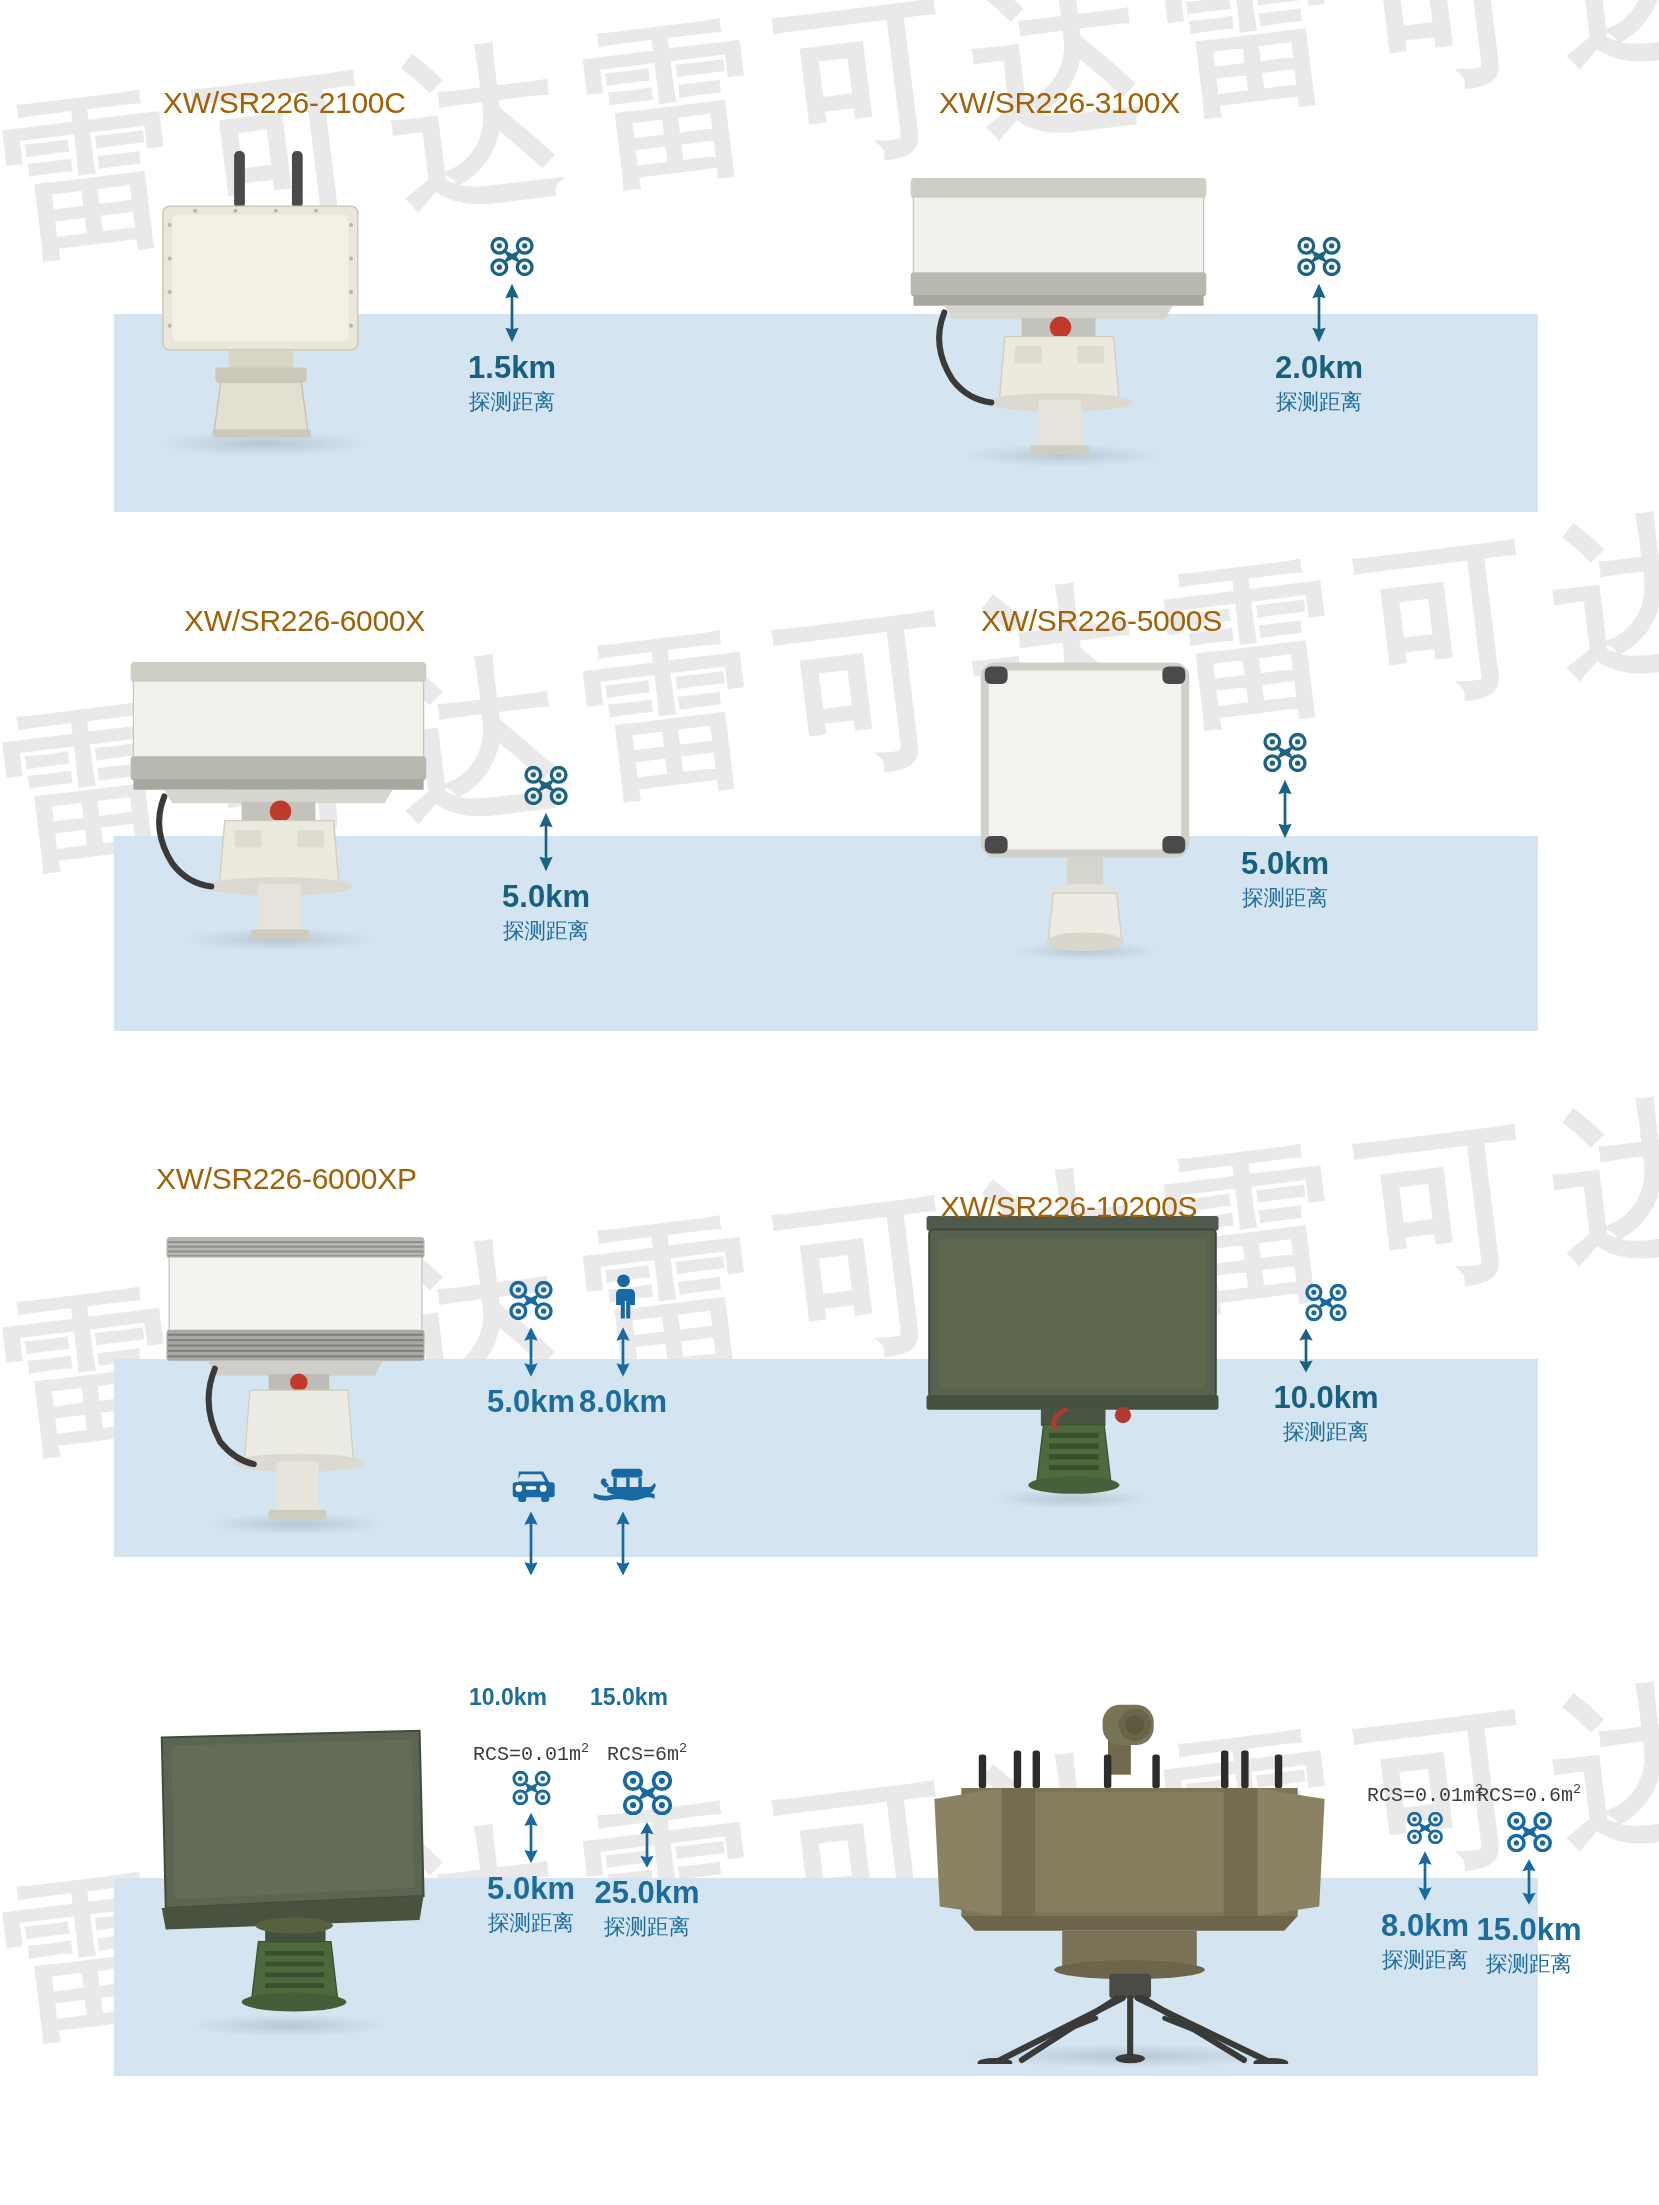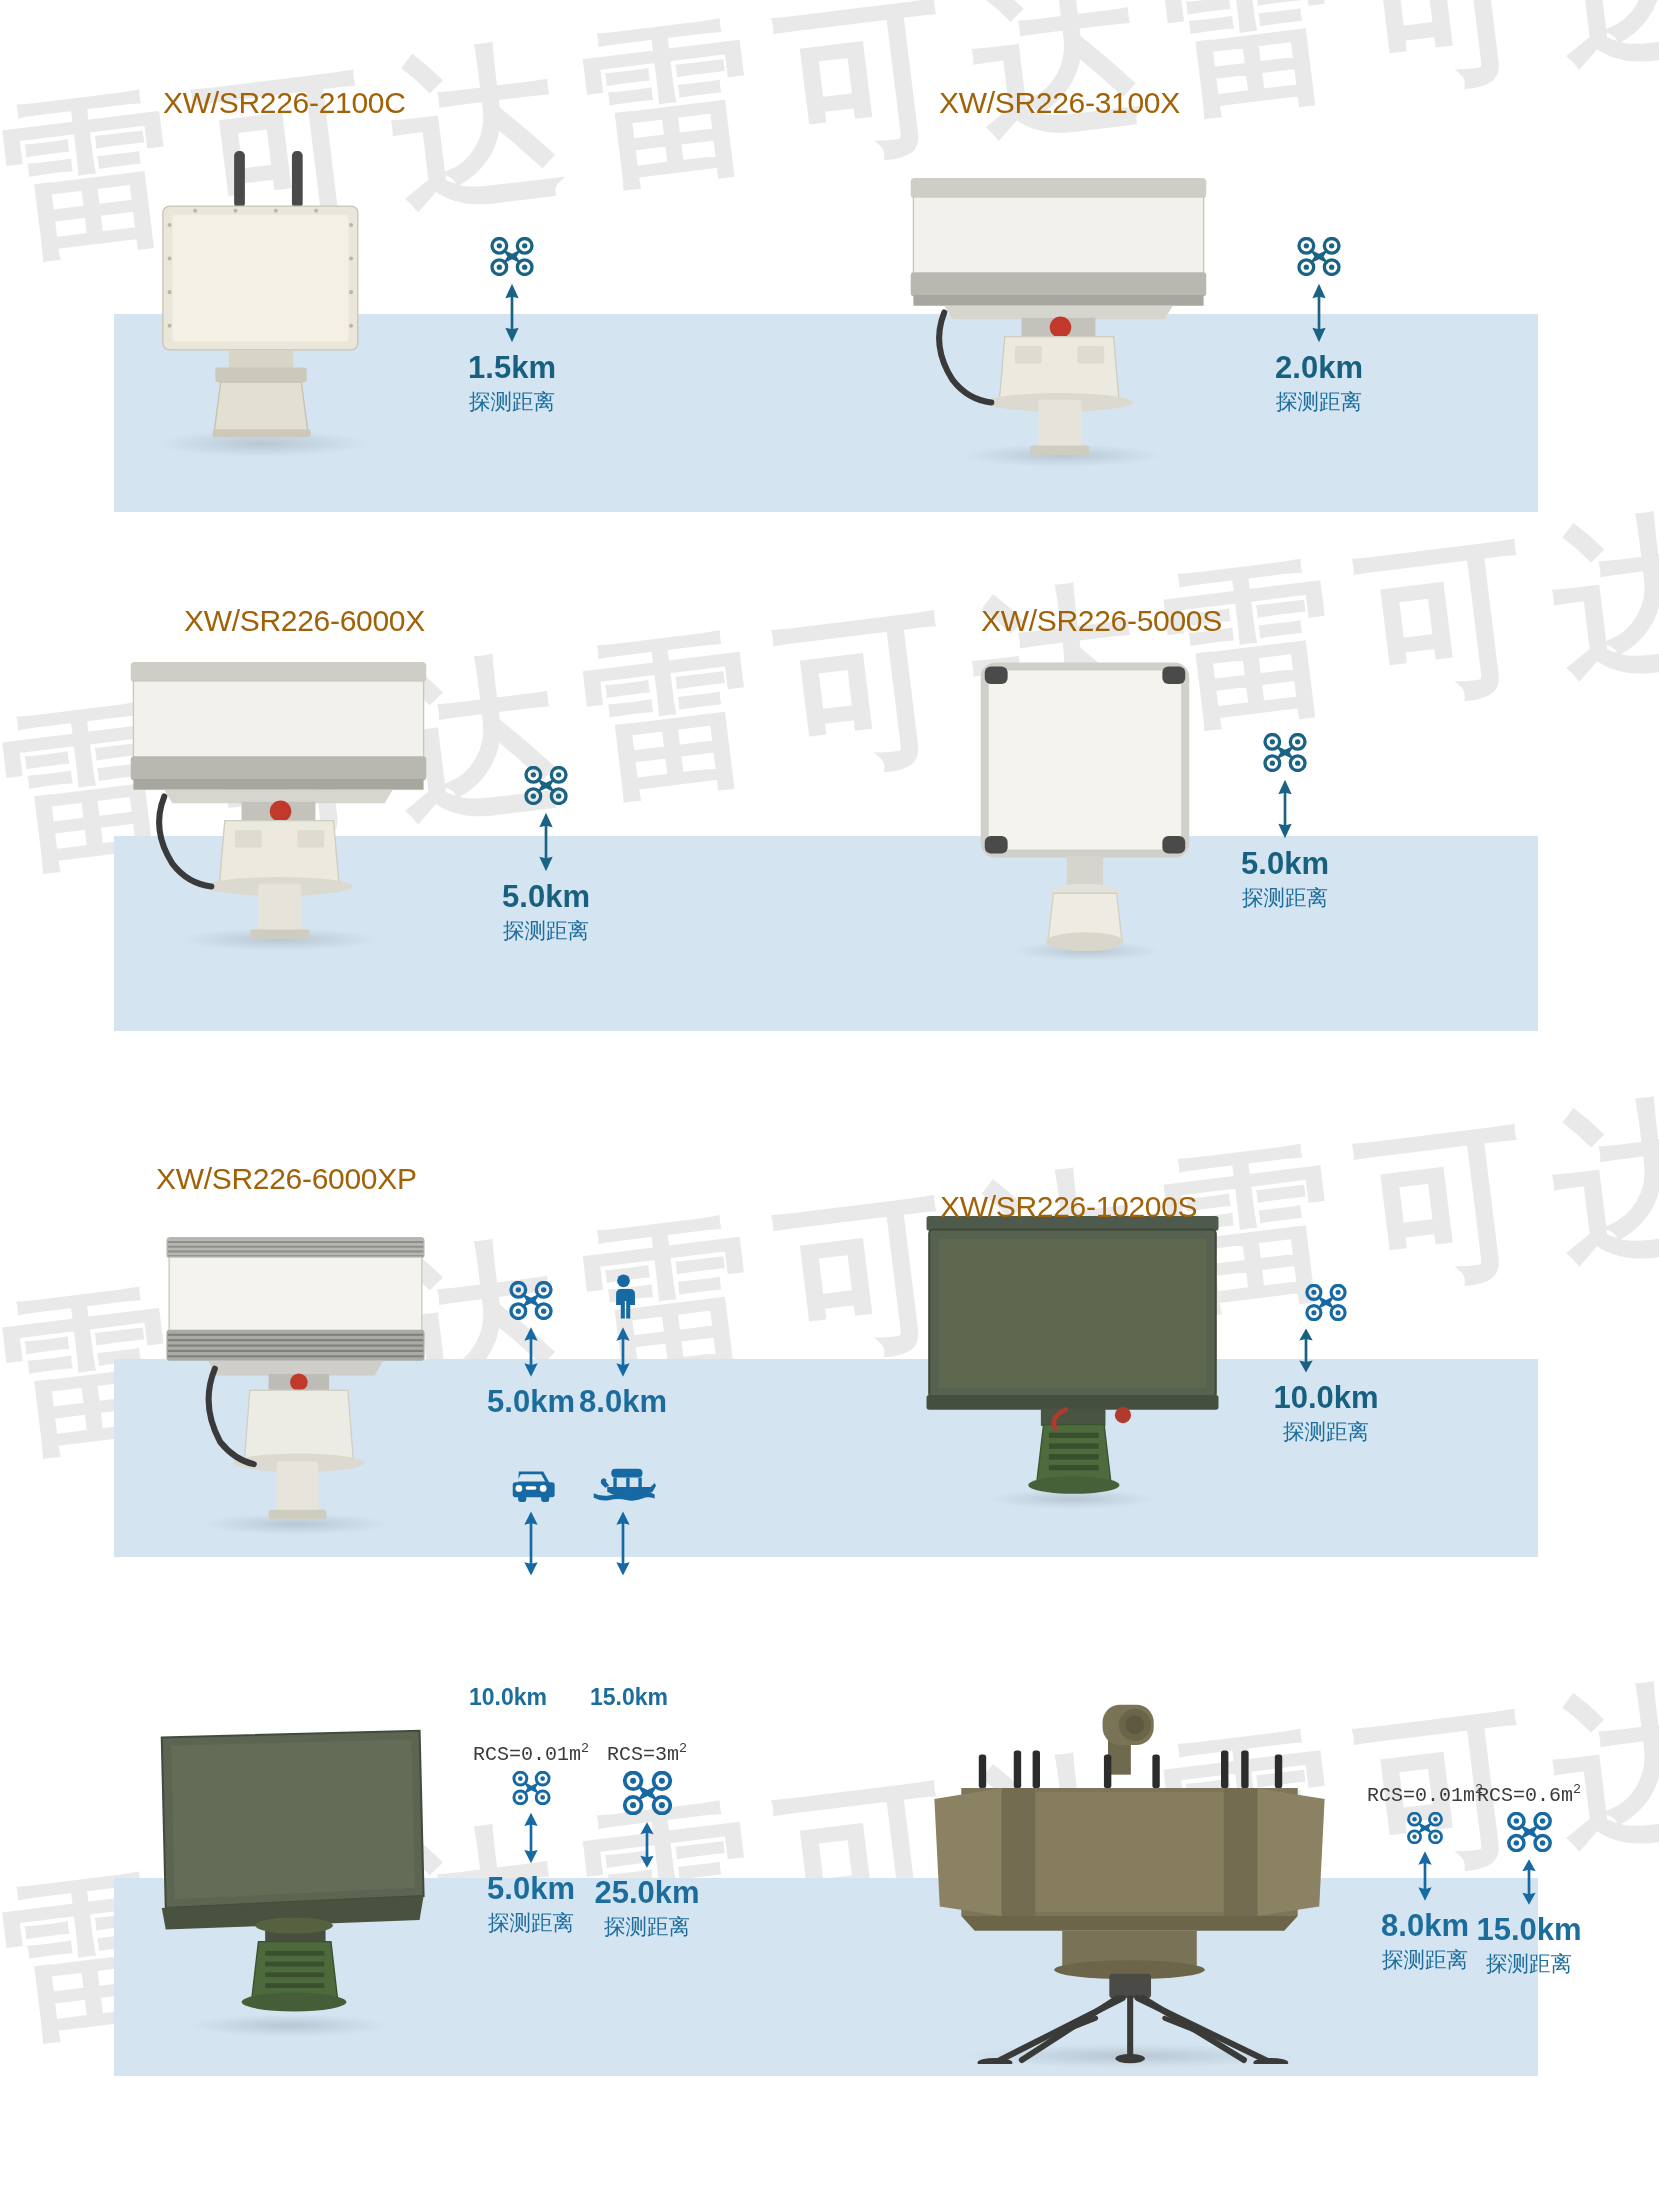--- a/index.html
+++ b/index.html
@@ -501,21 +501,21 @@
     <svg width="16" height="54" viewBox="0 0 24 80">
       <path d="M12 2 L22 22 L14 20 L14 60 L22 58 L12 78 L2 58 L10 60 L10 20 L2 22 Z" fill="#1769a3"></path>
     </svg>
   </span>
   <div class="val">5.0km</div>
   <div class="sub">探测距离</div>
 </div>
 
 <div class="meas" style="left:580px;top:1741px;">
   <div class="rcs">
-    <span>RCS=3m</span><sup>2</sup>
+    <span>RCS=6m</span><sup>2</sup>
   </div>
   <span class="icon">
     <svg width="51" height="44" viewBox="0 0 66 58">
       <g fill="none" stroke="#1769a3" stroke-width="5">
         <circle cx="14" cy="13" r="11"></circle>
           <circle cx="52" cy="13" r="11"></circle>
         <circle cx="14" cy="45" r="11"></circle>
           <circle cx="52" cy="45" r="11"></circle>
       </g>
       <g fill="#1769a3">

